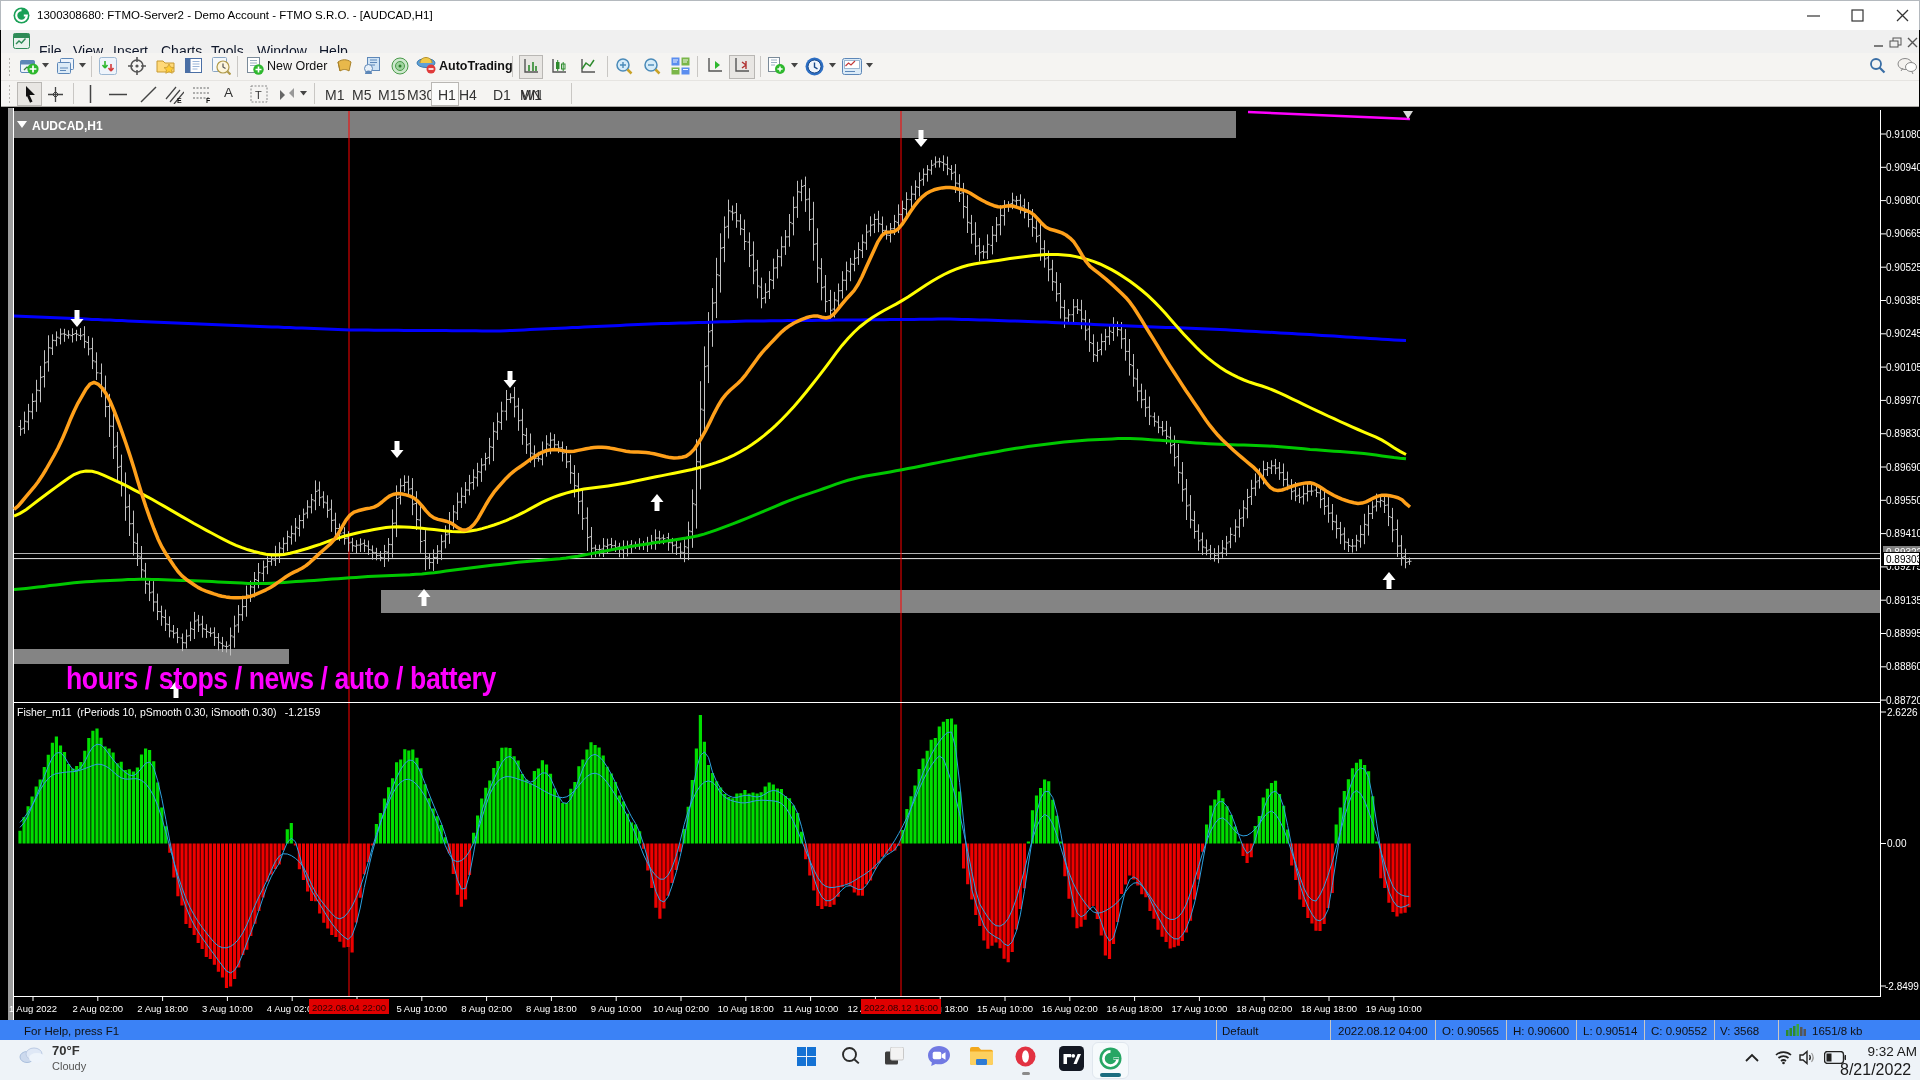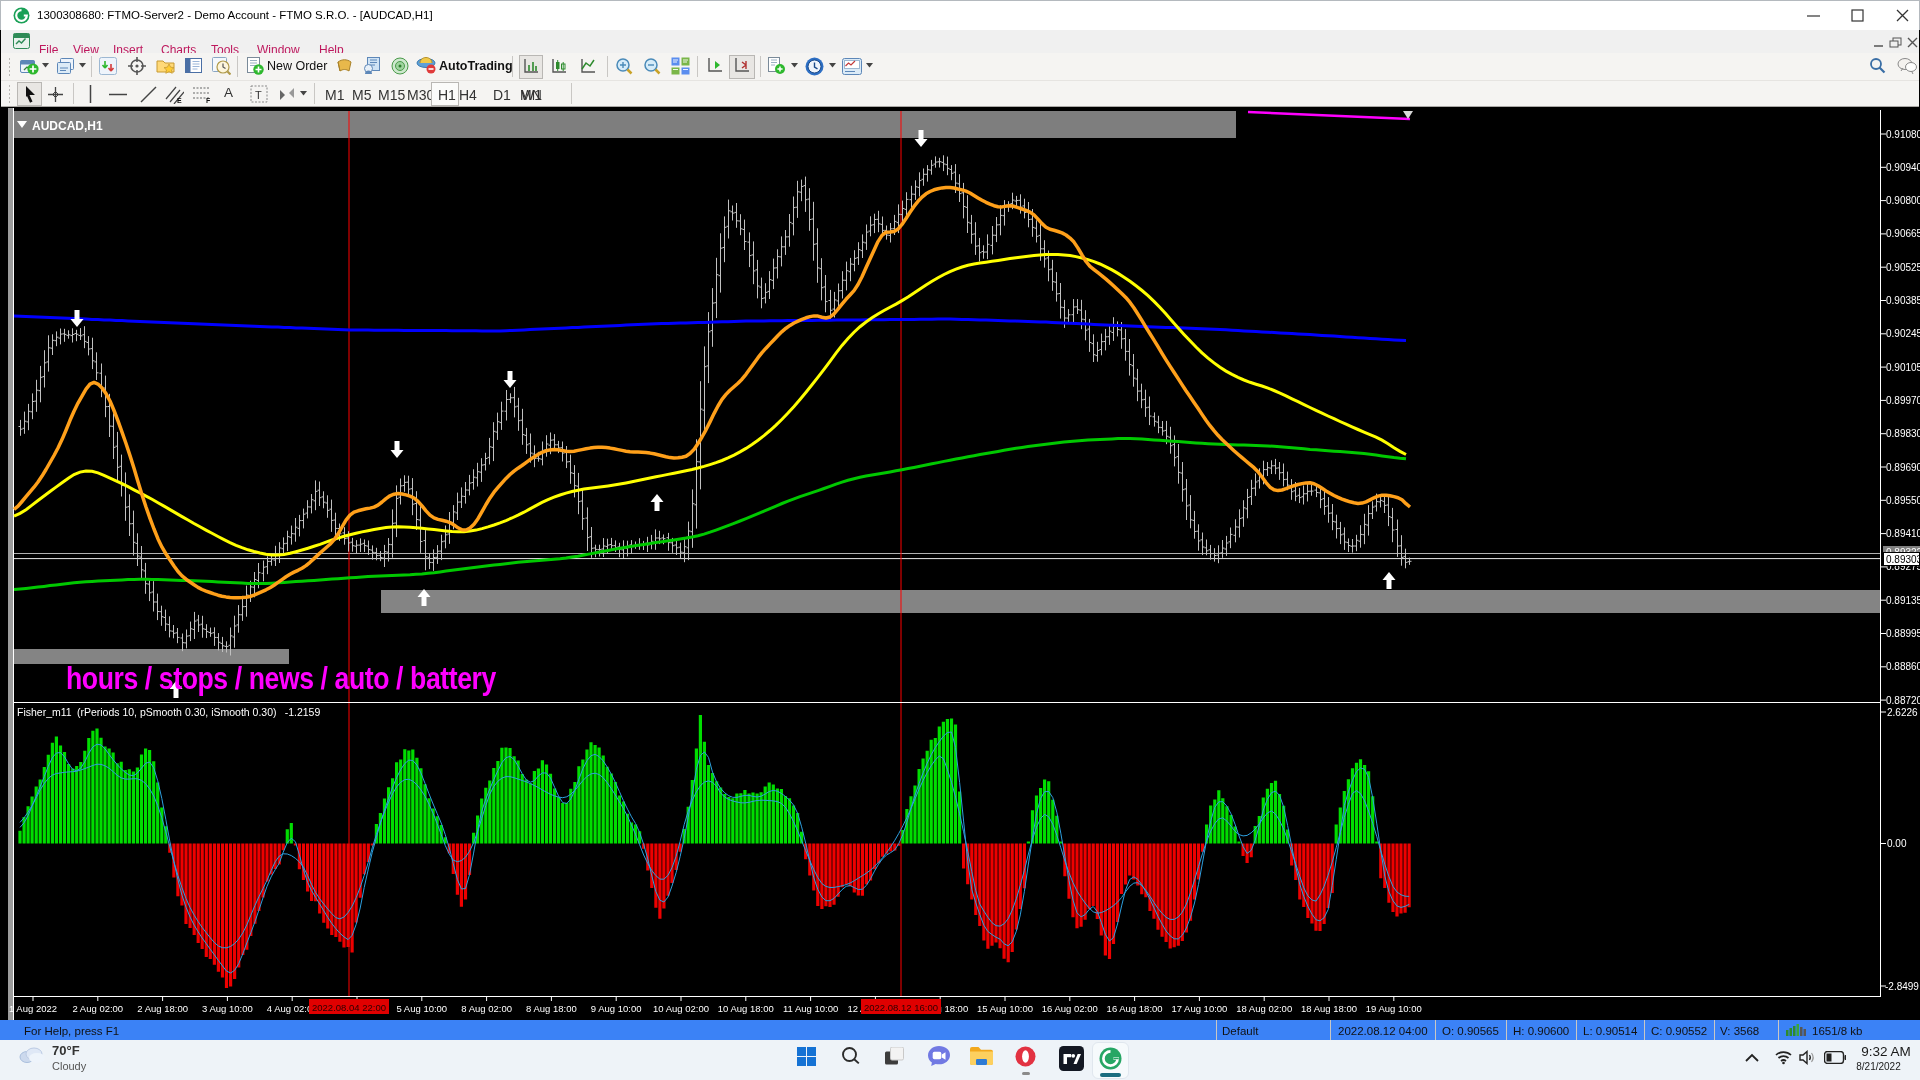--- a/index.html
+++ b/index.html
@@ -1,18 +1,18 @@
 <!DOCTYPE html>
 <html><head><meta charset="utf-8"><style>
 *{margin:0;padding:0;box-sizing:border-box}
 html,body{width:1920px;height:1080px;overflow:hidden;background:#000;font-family:"Liberation Sans",sans-serif}
 .abs{position:absolute}
 #titlebar{left:0;top:0;width:1920px;height:30px;background:#ffffff;border:1px solid #b4b9be;border-bottom:none}
 #menubar{left:1px;top:30px;width:1918px;height:23px;background:#f0f0f0}
-#menubar span{position:absolute;top:13px;font-size:12px;color:#be185d}
+#menubar span{position:absolute;top:13px;font-size:14px;color:#0f172a}
 #tb1{left:1px;top:53px;width:1918px;height:28px;background:#f5f4f2;border-bottom:1px solid #e6e4e1}
 #tb2{left:1px;top:81px;width:1918px;height:26px;background:#f5f4f2;border-bottom:1px solid #aaa8a5}
 .tf{position:absolute;top:87px;font-size:14px;color:#333}
 .ct{font-size:12px;fill:#ffffff;font-family:"Liberation Sans",sans-serif}
 .ft{font-size:10.5px;fill:#ffffff;font-family:"Liberation Sans",sans-serif}
 .pt{font-size:10px;fill:#ffffff;font-family:"Liberation Sans",sans-serif}
 .tt{font-size:9.5px;fill:#ffffff;font-family:"Liberation Sans",sans-serif}
 .mg{font-size:31px;fill:#ff00ff;font-family:"Liberation Sans",sans-serif;font-weight:bold;letter-spacing:-0.5px}
 #statusbar{left:0;top:1020px;width:1920px;height:24px;background:#3b82f6;font-size:11.5px;color:#111}
 #statusbar div{position:absolute;top:5px;white-space:nowrap}
@@ -506,13 +506,13 @@
 <svg class="abs" style="left:1799px;top:1050px" width="17" height="15" viewBox="0 0 17 15">
     <path d="M1 5h3l4-3.5v12L4 10H1z" fill="none" stroke="#222" stroke-width="1.4"></path>
     <path d="M10.5 5a4.5 4.5 0 0 1 0 5" stroke="#222" stroke-width="1.3" fill="none"></path>
     <path d="M12.5 3a7.5 7.5 0 0 1 0 9" stroke="#999" stroke-width="1.2" fill="none"></path>
   </svg>
 <svg class="abs" style="left:1824px;top:1051px" width="22" height="13" viewBox="0 0 22 13">
     <rect x="0.5" y="0.5" width="19" height="12" rx="3" fill="none" stroke="#222" stroke-width="1.4"></rect>
     <rect x="20.5" y="4" width="2" height="5" rx="1" fill="#222"></rect>
     <rect x="2.5" y="2.5" width="5" height="8" fill="#222"></rect>
   </svg>
-<div class="abs" style="left:1855px;top:1044px;width:62px;text-align:center;font-size:13.5px;color:#1a1a1a">9:32 AM</div>
-<div class="abs" style="left:1840px;top:1061px;width:77px;text-align:center;font-size:10px;color:#1a1a1a">8/21/2022</div>
+<div class="abs" style="left:1855px;top:1044px;width:62px;text-align:right;font-size:13.5px;color:#1a1a1a">9:32 AM</div>
+<div class="abs" style="left:1840px;top:1061px;width:77px;text-align:left;font-size:16px;color:#1a1a1a">8/21/2022</div>
 </body></html>

